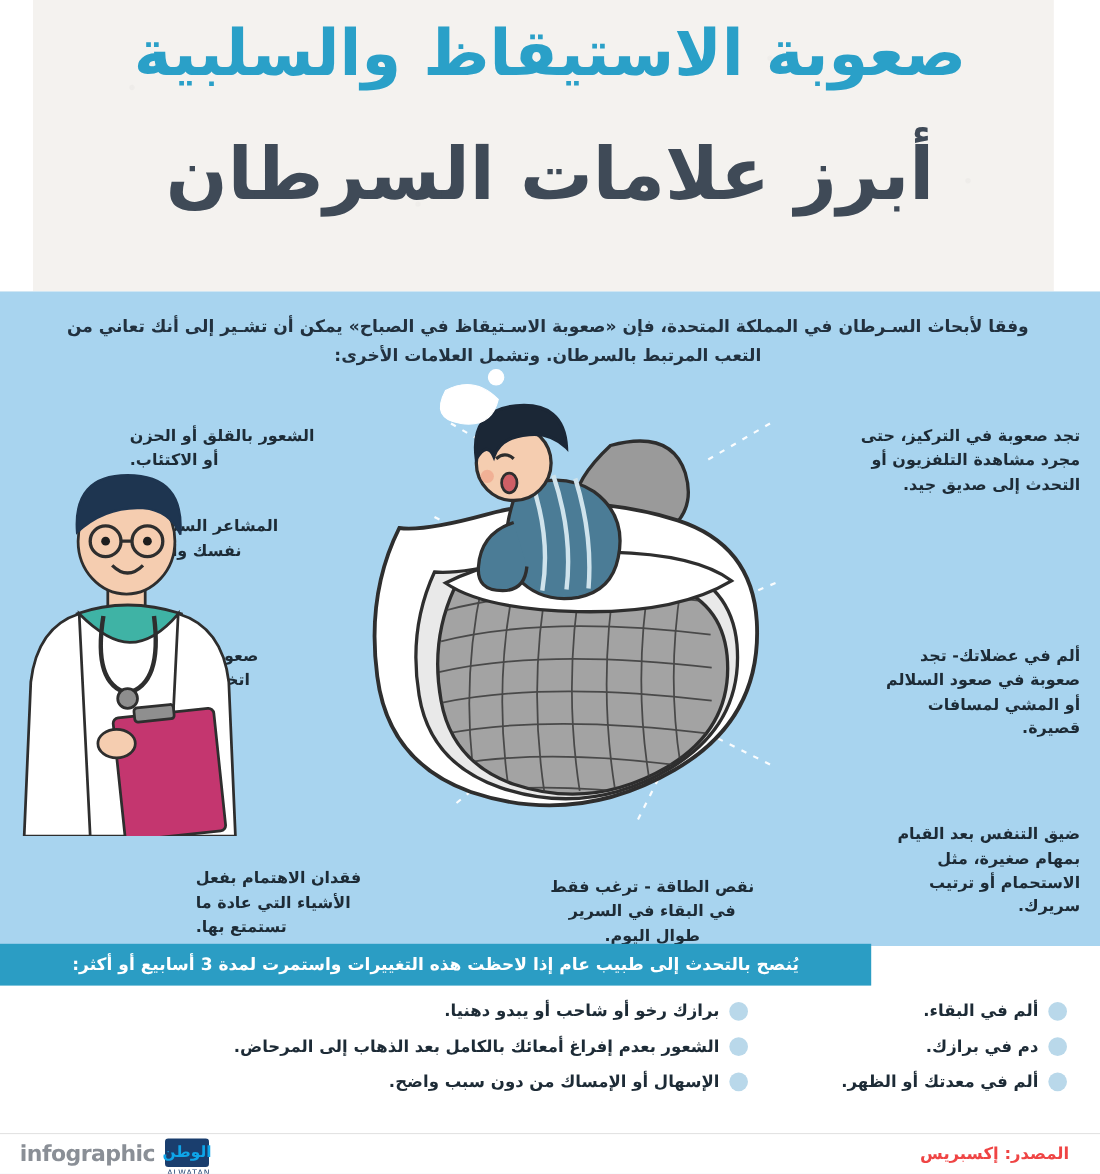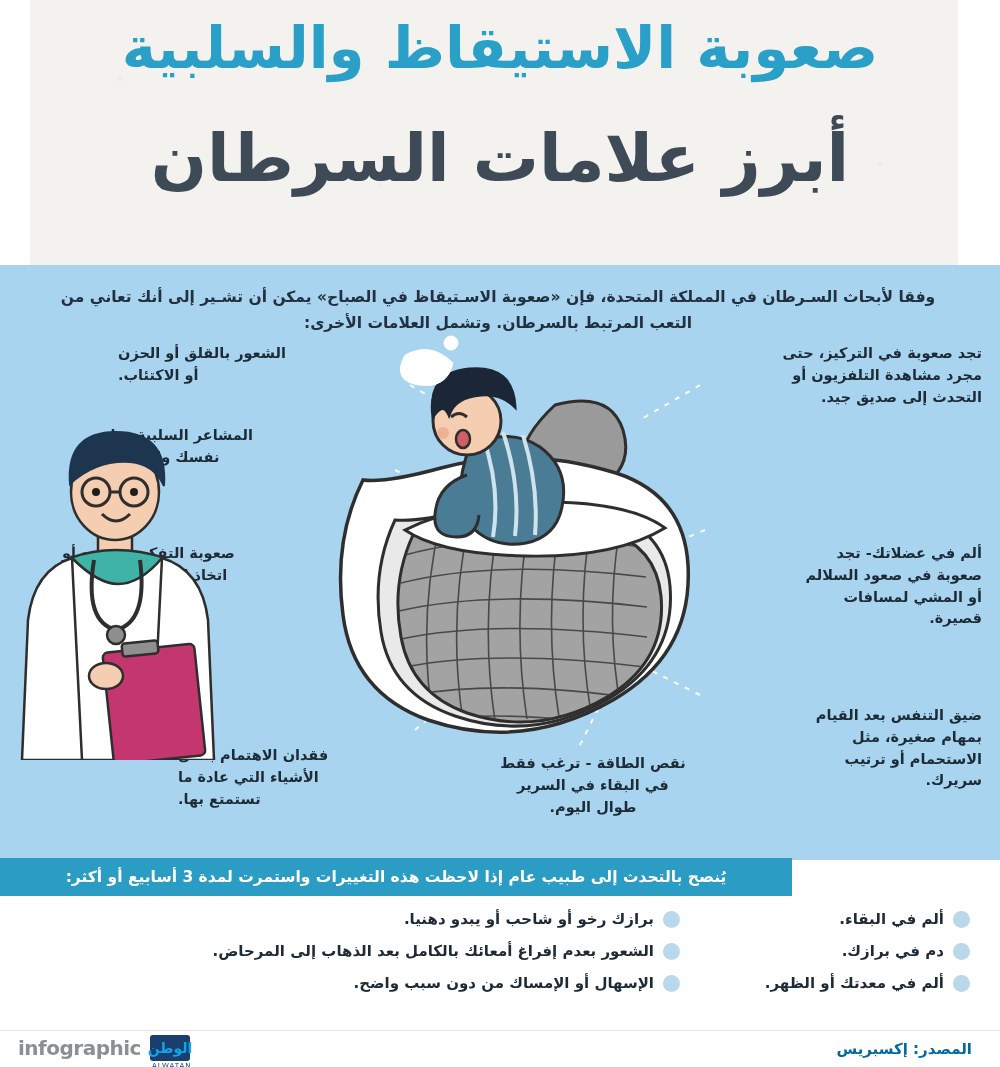--- a/index.html
+++ b/index.html
@@ -62,20 +62,21 @@
   .illus{position:absolute;top:60px;left:255px;width:470px;height:460px;}
 
   
   .dots{position:absolute;top:0;left:0;width:1000px;height:595px;pointer-events:none;}
 
   
   .callout{
     position:absolute;
     font-size:14.5px;line-height:1.5;color:#1d2b36;font-weight:bold;
     direction:rtl;
+    margin-top:44px;
   }
   .callout.right{text-align:right;}
   .callout.left{text-align:left;}
   .callout.center{text-align:center;}
 
   
   .doctor{position:absolute;top:430px;left:10px;width:215px;height:330px;}
 
   
   .advice-bar{
@@ -106,21 +107,21 @@
   .col-right{position:absolute;top:10px;right:30px;width:260px;}
   .col-left{position:absolute;top:10px;right:320px;width:620px;}
 
   
   .footer{
     position:absolute;top:1030px;left:0;width:1000px;height:37px;
     background:#ffffff;border-top:1px solid #e3e3e3;
   }
   .source{
     position:absolute;top:9px;right:28px;
-    font-size:15px;color:#0369a1;font-weight:bold;direction:rtl;
+    font-size:15px;color:#ef4444;font-weight:bold;direction:rtl;
   }
   .brand{
     position:absolute;top:4px;left:18px;display:flex;align-items:center;gap:9px;
   }
   .brand-logo{
     width:40px;height:26px;background:#1a3e6e;border-radius:3px;
     color:#0ea5e9;font-size:14px;font-weight:bold;display:flex;
     align-items:center;justify-content:center;direction:rtl;
   }
   .brand-sub{

